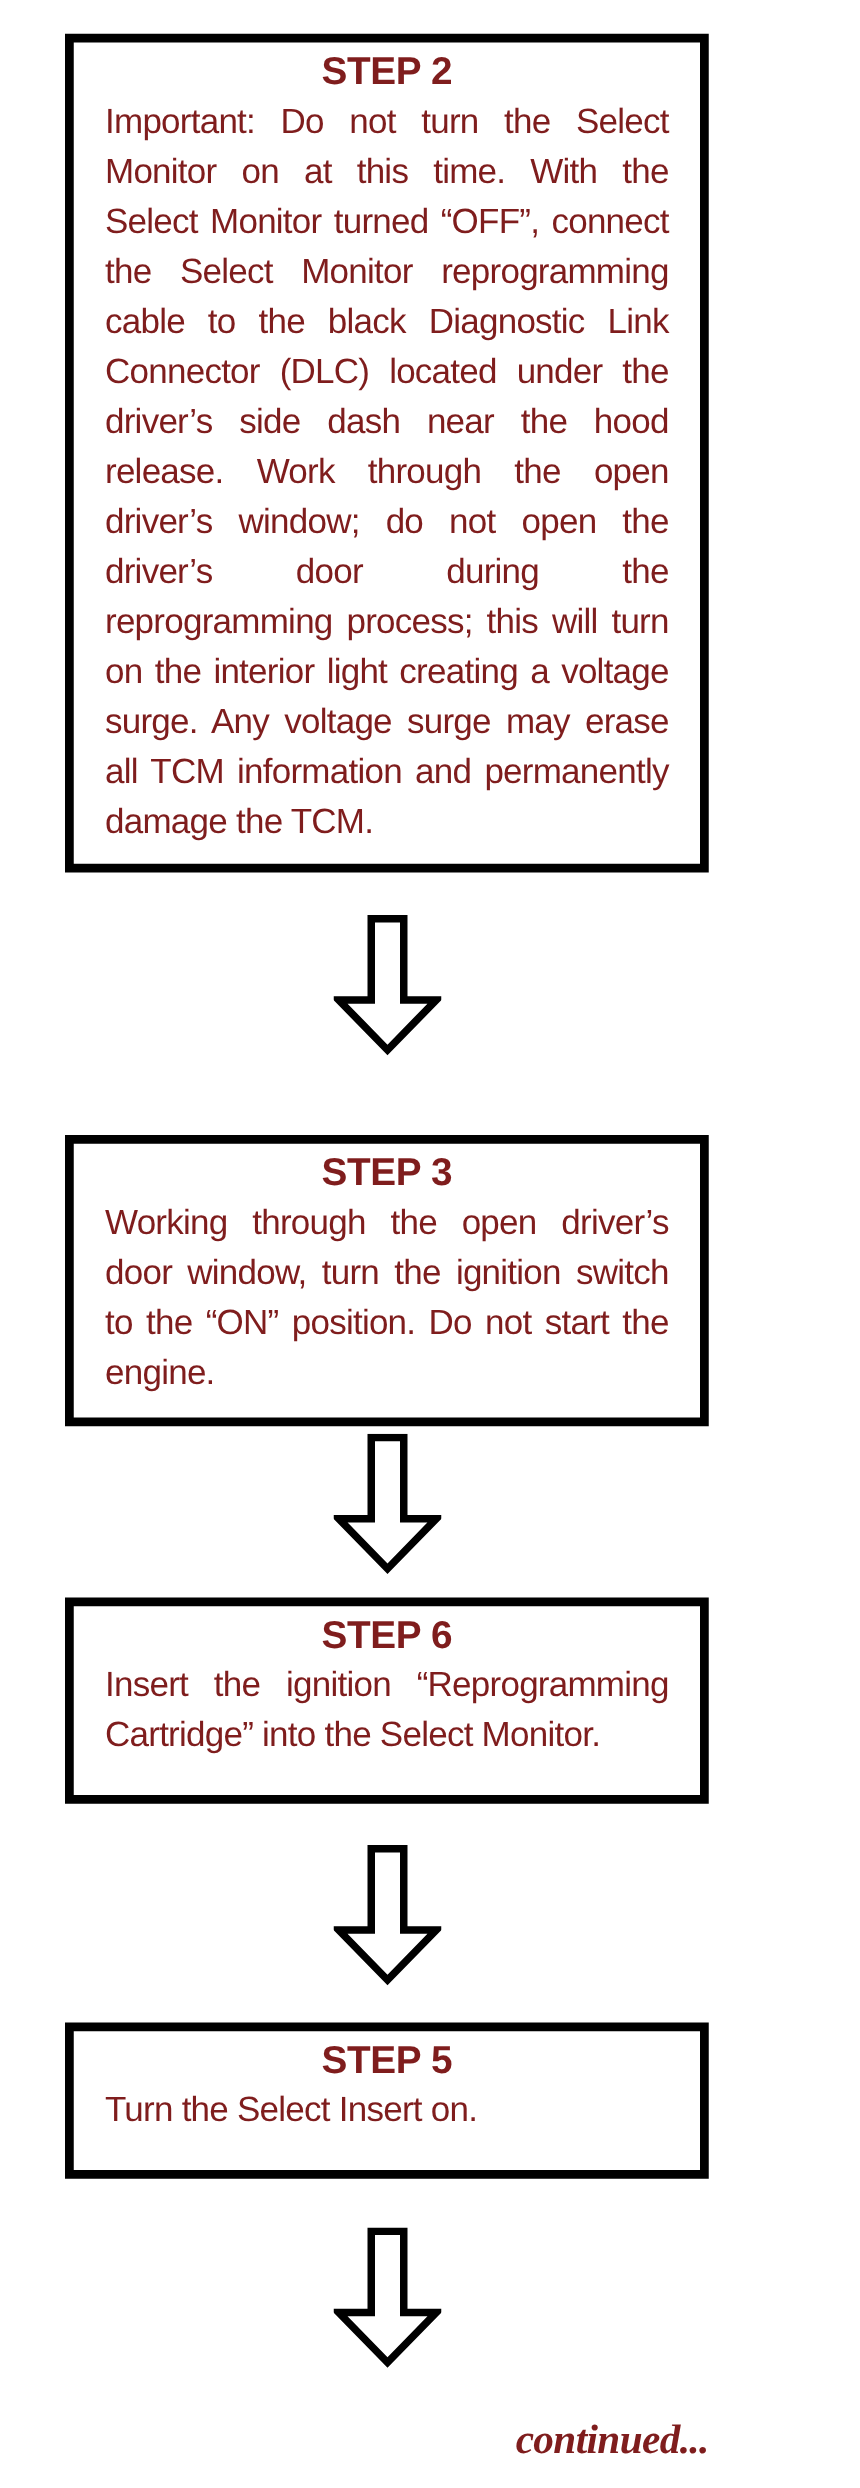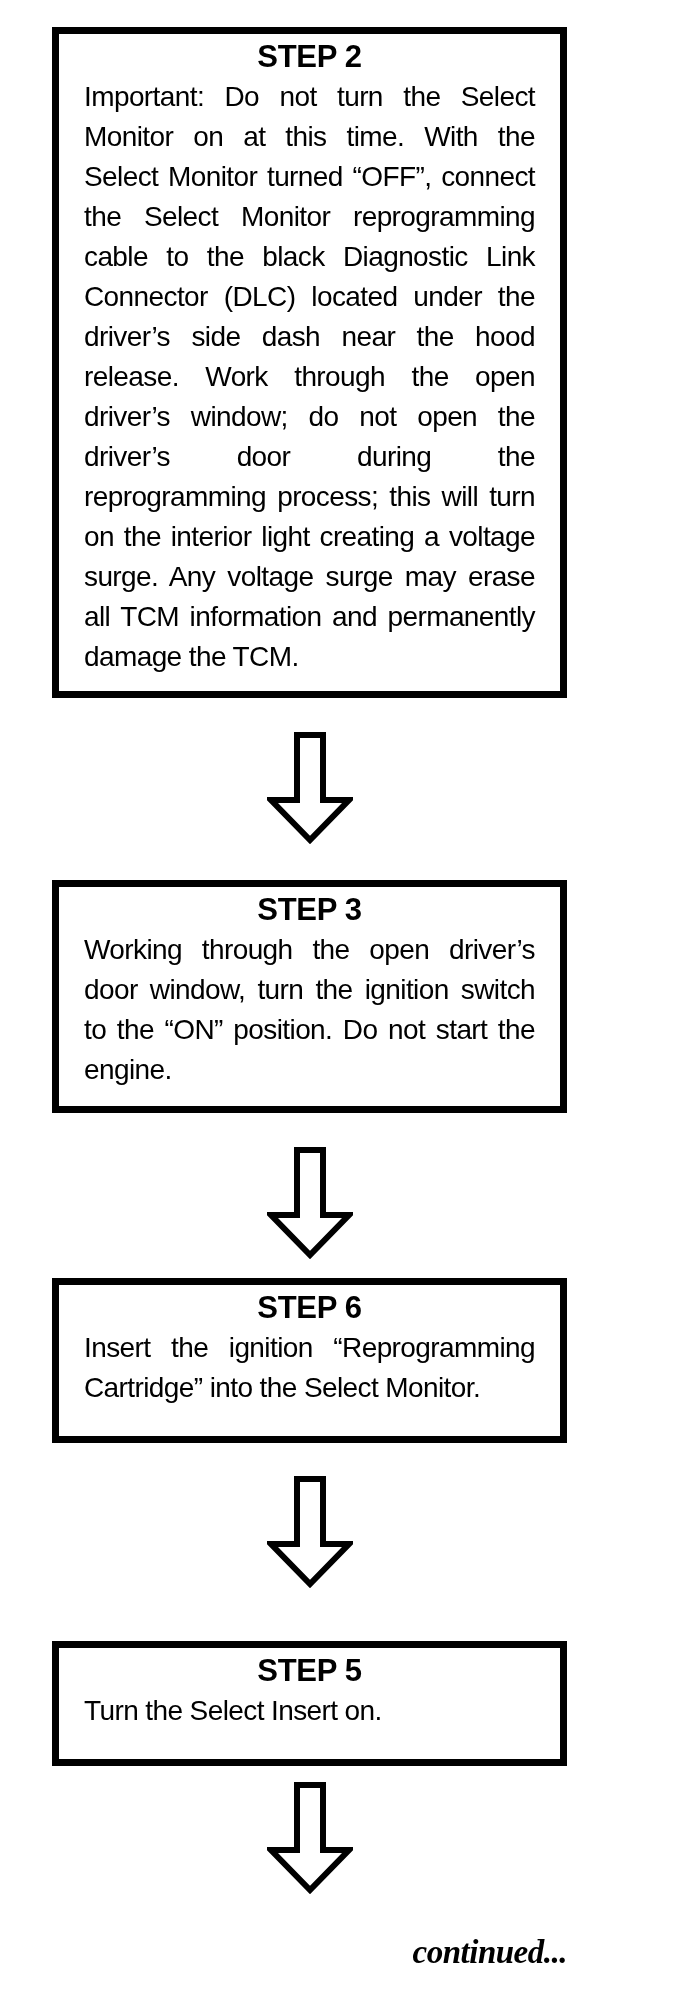--- a/index.html
+++ b/index.html
@@ -1,21 +1,21 @@
 <!DOCTYPE html>
 <html><head>
 <meta charset="utf-8">
 <style>
   html, body { margin: 0; padding: 0; background: #ffffff; }
   .canvas {
     position: relative;
     width: 688px;
     height: 1990px;
     background: #ffffff;
-    color: #000000;
+    color: #7f1d1d;
     font-family: "Liberation Sans", sans-serif;
     overflow: hidden;
   }
   .step-box {
     position: absolute;
     left: 52px;
     width: 515px;
     box-sizing: border-box;
     border: 7px solid #000000;
     background: #ffffff;
@@ -50,23 +50,23 @@
     font-family: "Liberation Serif", serif;
     font-style: italic;
     font-weight: bold;
     font-size: 33px;
     line-height: 1;
     letter-spacing: -0.5px;
     text-align: right;
   }
   
   #box-step2 { top: 27px;   height: 671px; }
-  #box-step3 { top: 880px;  height: 233px; }
+  #box-step3 { top: 908px;  height: 233px; }
   #box-step4 { top: 1278px; height: 165px; }
-  #box-step5 { top: 1618px; height: 125px; margin-top: 23px; }
+  #box-step5 { top: 1618px; height: 125px; }
   #arrow-1 { top: 732px; }
   #arrow-2 { top: 1147px; }
   #arrow-3 { top: 1476px; }
   #arrow-4 { top: 1782px; }
 </style>
 </head>
 <body>
 
 <div class="canvas">
 

